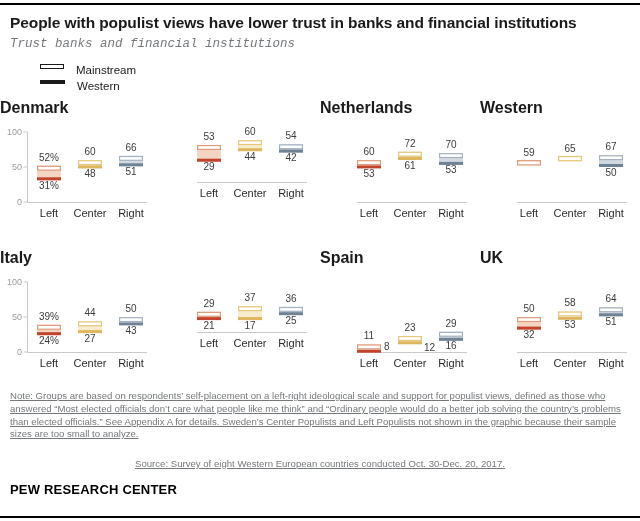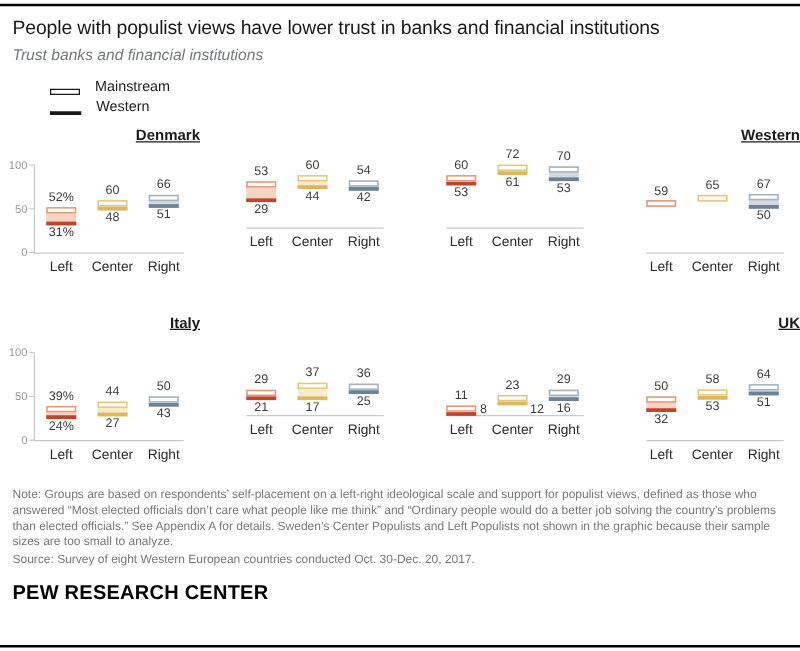--- a/index.html
+++ b/index.html
@@ -1,32 +1,32 @@
 <!DOCTYPE html>
 <html><head>
 <meta charset="utf-8">
 <style>
   html,body { margin:0; padding:0; background:#fff; }
   .figure { width:640px; height:521px; position:relative; background:#fff;
             font-family:"Liberation Sans", sans-serif; overflow:hidden; }
   .top-rule { position:absolute; top:3px; left:0; width:640px; height:2px; background:#000; }
   .bottom-rule { position:absolute; bottom:3px; left:0; width:640px; height:2px; background:#000; }
-  .title { margin:14px 10px 0 10px; font-size:15.5px; font-weight:normal; color:#1a1a1a; letter-spacing:-0.1px; }
-  .subtitle { margin:5px 10px 0 10px; font-family:Liberation Sans, sans-serif; font-style:italic;
+  .title { margin:14px 10px 0 10px; font-size:15.5px; font-weight:bold; color:#1a1a1a; letter-spacing:-0.1px; }
+  .subtitle { margin:5px 10px 0 10px; font-family:Liberation Mono, monospace; font-style:italic;
               font-size:12.5px; color:#75787b; }
   .legend { margin:13px 0 0 40px; font-size:11.5px; color:#1a1a1a; }
-  .legend-row { display:flex; align-items:flex-end; margin-bottom:4px; }
+  .legend-row { display:flex; align-items:flex-start; margin-bottom:4px; }
   .lm-hollow { width:22px; height:3px; background:#fff; border:1.6px solid #1a1a1a; display:inline-block; margin-right:12px; }
   .lm-solid  { width:25px; height:3.5px; background:#1a1a1a; display:inline-block; margin-right:12px; }
   .charts { display:grid; grid-template-columns:repeat(4,160px); row-gap:26px; margin-top:8px; }
-  .panel-title { text-align:right; font-weight:bold; font-size:12px; color:#1a1a1a; height:16px; line-height:16px; margin-bottom:4px;text-decoration:underline; }
+  .panel-title { text-align:left; font-weight:bold; font-size:16px; color:#1a1a1a; height:16px; line-height:16px; margin-bottom:4px; }
   svg.panel-chart { display:block; width:160px; height:104px; }
-  .note { margin:16px 10px 0 10px; width:620px; font-size:9.6px; color:#75787b; line-height:1.33; }
-  .note.source { margin-top:1px; }
-  .footer { margin:11px 10px 0 10px; font-size:16px; font-weight:bold; color:#000; letter-spacing:0.2px; }
+  .note { margin:16px 10px 0 10px; width:620px; font-size:9.6px; color:#75787b; line-height:1.33;text-decoration:underline; }
+  .note.source { margin-top:17px;text-align:center; }
+  .footer { margin:11px 10px 0 10px; font-size:13px; font-weight:bold; color:#000; letter-spacing:0.2px; }
 </style>
 </head>
 <body>
 
 <div class="figure">
   <div class="top-rule"></div>
 
   <div class="title">People with populist views have lower trust in banks and financial institutions</div>
   <div class="subtitle">Trust banks and financial institutions</div>
 
@@ -90,20 +90,21 @@
           <text x="90" y="97" text-anchor="middle" font-size="11" fill="#2b2b2b" font-family="&quot;Liberation Sans&quot;, sans-serif">Center</text>
           <rect x="119" y="44.2" width="24" height="8.399999999999999" fill="#d2d9e1"></rect>
           <rect x="119.6" y="44.900000000000006" width="22.8" height="3.8" fill="#ffffff" stroke="#a5b2c2" stroke-width="1.2"></rect>
           <rect x="119" y="49.6" width="24" height="3" fill="#6e8296"></rect>
           <text x="131" y="61.1" text-anchor="middle" font-size="10" fill="#3c3c3c" font-family="&quot;Liberation Sans&quot;, sans-serif">42</text>
           <text x="131" y="39.2" text-anchor="middle" font-size="10" fill="#3c3c3c" font-family="&quot;Liberation Sans&quot;, sans-serif">54</text>
           <text x="131" y="97" text-anchor="middle" font-size="11" fill="#2b2b2b" font-family="&quot;Liberation Sans&quot;, sans-serif">Right</text>
         </svg>
       </div>
       <div class="panel">
+        <div class="panel-title">Netherlands</div>
         <svg class="panel-chart" viewBox="0 0 160 104" width="160" height="104">
           <line x1="37" y1="82.5" x2="147" y2="82.5" stroke="#c9c9c9" stroke-width="1"></line>
           <rect x="37" y="40" width="24" height="4.900000000000006" fill="#f4d4c2"></rect>
           <rect x="37.6" y="40.7" width="22.8" height="3.8" fill="#ffffff" stroke="#df9b7c" stroke-width="1.2"></rect>
           <rect x="37" y="45.4" width="24" height="3" fill="#c2432c"></rect>
           <text x="49" y="56.9" text-anchor="middle" font-size="10" fill="#3c3c3c" font-family="&quot;Liberation Sans&quot;, sans-serif">53</text>
           <text x="49" y="35" text-anchor="middle" font-size="10" fill="#3c3c3c" font-family="&quot;Liberation Sans&quot;, sans-serif">60</text>
           <text x="49" y="97" text-anchor="middle" font-size="11" fill="#2b2b2b" font-family="&quot;Liberation Sans&quot;, sans-serif">Left</text>
           <rect x="78" y="31.6" width="24" height="7.700000000000003" fill="#f7ebcd"></rect>
           <rect x="78.6" y="32.300000000000004" width="22.8" height="3.8" fill="#ffffff" stroke="#e5c77c" stroke-width="1.2"></rect>
@@ -185,20 +186,21 @@
           <text x="90" y="97" text-anchor="middle" font-size="11" fill="#2b2b2b" font-family="&quot;Liberation Sans&quot;, sans-serif">Center</text>
           <rect x="119" y="56.8" width="24" height="7.700000000000003" fill="#d2d9e1"></rect>
           <rect x="119.6" y="57.5" width="22.8" height="3.8" fill="#ffffff" stroke="#a5b2c2" stroke-width="1.2"></rect>
           <rect x="119" y="62.199999999999996" width="24" height="3" fill="#6e8296"></rect>
           <text x="131" y="73.69999999999999" text-anchor="middle" font-size="10" fill="#3c3c3c" font-family="&quot;Liberation Sans&quot;, sans-serif">25</text>
           <text x="131" y="51.8" text-anchor="middle" font-size="10" fill="#3c3c3c" font-family="&quot;Liberation Sans&quot;, sans-serif">36</text>
           <text x="131" y="97" text-anchor="middle" font-size="11" fill="#2b2b2b" font-family="&quot;Liberation Sans&quot;, sans-serif">Right</text>
         </svg>
       </div>
       <div class="panel">
+        <div class="panel-title">Spain</div>
         <svg class="panel-chart" viewBox="0 0 160 104" width="160" height="104">
           <line x1="37" y1="82.5" x2="147" y2="82.5" stroke="#c9c9c9" stroke-width="1"></line>
           <rect x="37" y="74.3" width="24" height="2.1000000000000085" fill="#f4d4c2"></rect>
           <rect x="37.6" y="75" width="22.8" height="3.8" fill="#ffffff" stroke="#df9b7c" stroke-width="1.2"></rect>
           <rect x="37" y="79.7" width="24" height="3" fill="#c2432c"></rect>
           <text x="64" y="80.4" text-anchor="start" font-size="10" fill="#3c3c3c" font-family="&quot;Liberation Sans&quot;, sans-serif">8</text>
           <text x="49" y="69.3" text-anchor="middle" font-size="10" fill="#3c3c3c" font-family="&quot;Liberation Sans&quot;, sans-serif">11</text>
           <text x="49" y="97" text-anchor="middle" font-size="11" fill="#2b2b2b" font-family="&quot;Liberation Sans&quot;, sans-serif">Left</text>
           <rect x="78" y="65.9" width="24" height="7.699999999999989" fill="#f7ebcd"></rect>
           <rect x="78.6" y="66.60000000000001" width="22.8" height="3.8" fill="#ffffff" stroke="#e5c77c" stroke-width="1.2"></rect>

